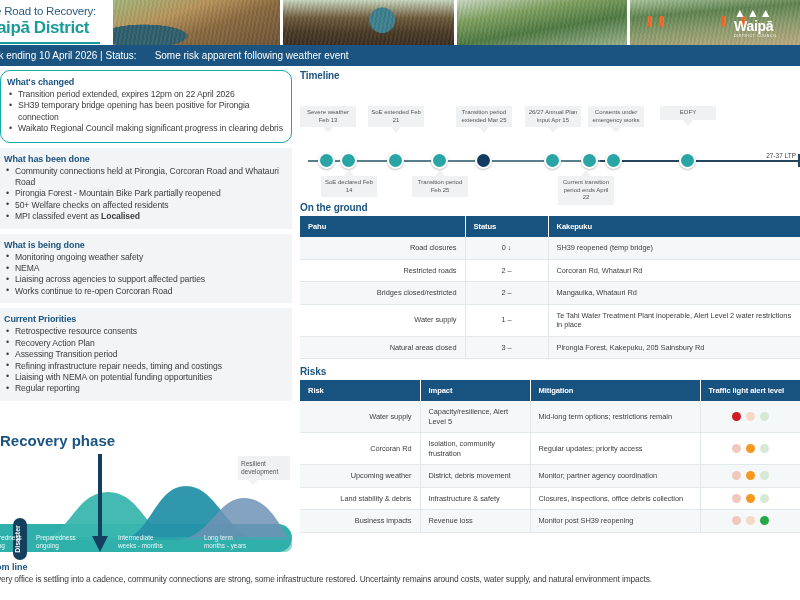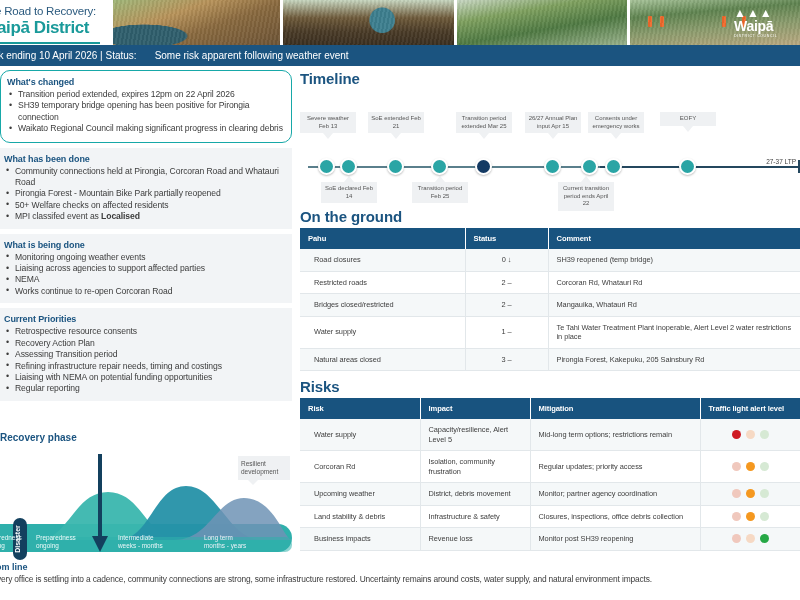--- a/index.html
+++ b/index.html
@@ -83,39 +83,39 @@
   .card li {
     font-size:8.6px; line-height:11.4px; color:#3c3c3c;
     padding-left:11px; position:relative; letter-spacing:-0.1px;
   }
   .card li::before{
     content:"\2022"; position:absolute; left:2px; top:-0.5px; font-size:9px; color:#3c3c3c;
   }
   .card li b { font-weight:bold; }
   
   .recovery { position:absolute; left:0; top:432px; width:292px; height:128px; }
-  .recovery h3 { font-size:10px; font-weight:bold; color:#1b5480; margin-left:0; margin-bottom:10px;}
+  .recovery h3 { font-size:15px; font-weight:bold; color:#1b5480; margin-left:0; margin-bottom:10px;}
   .recovery-svg { position:absolute; left:-22px; top:12px; }
   .resilient-box {
     position:absolute; left:238px; top:24px; width:52px;
     background:#eff1f3; font-size:6.5px; color:#555; line-height:8px;
     padding:4px 3px; text-align:left;
   }
   .resilient-box::after{
     content:""; position:absolute; left:10px; bottom:-5px;
     border-left:5px solid transparent; border-right:5px solid transparent;
     border-top:5px solid #eff1f3;
   }
   
   .bottomline { position:absolute; left:-22px; top:562px; width:822px; }
   .bottomline h3 { font-size:9px; font-weight:bold; color:#1b5480; }
   .bottomline p { font-size:8.4px; color:#3c3c3c; margin-top:2px; letter-spacing:-0.15px; white-space:nowrap;}
   
   .rightcol { position:absolute; left:300px; top:70px; width:500px; }
-  .sec-title { font-size:15px; font-weight:bold; color:#1b5480; margin-bottom:3px; letter-spacing:-0.1px;}
+  .sec-title { font-size:10px; font-weight:bold; color:#1b5480; margin-bottom:3px; letter-spacing:-0.1px;}
   
   .timeline { position:relative; height:118px; width:500px; }
   .tl-line { position:absolute; left:8px; top:76px; width:492px; height:1.6px; background:#5a7f8c;}
   .tl-line.dark { background:#24475e; }
   .tl-node {
     position:absolute; width:17px; height:17px; border-radius:50%;
     background:#2aa5a5; border:2px solid #fff;
     box-shadow:0 1px 2px rgba(0,0,0,0.25);
     top:68px;
   }
@@ -147,21 +147,21 @@
   }
   thead th:last-child { border-right:none; }
   tbody td {
     font-size:7.4px; color:#3d3d3d; padding:6px 8px;
     border-bottom:1px solid #e2e7ea; border-right:1px solid #e2e7ea;
     vertical-align:middle; line-height:9.5px; letter-spacing:-0.05px;
   }
   tbody td:last-child { border-right:none; }
   tbody tr:nth-child(odd) td { background:#f5f8f9; }
   tbody tr:nth-child(even) td { background:#ffffff; }
-  .td-area { padding-left:14px; }
+  .td-area { padding-left:14px;text-align:right; }
   .td-status { text-align:center; }
   .lights { display:flex; gap:5px; justify-content:center; align-items:center;}
   .light { width:9px; height:9px; border-radius:50%; }
   .sec-gap2 { height:7px; }
 </style>
 </head>
 <body>
 
 <div class="header">
   <div class="photostrip">
@@ -209,23 +209,23 @@
       <li>Community connections held at Pirongia, Corcoran Road and Whatauri Road</li>
       <li>Pirongia Forest - Mountain Bike Park partially reopened</li>
       <li>50+ Welfare checks on affected residents</li>
       <li><span>MPI classifed event as </span><b>Localised</b></li>
     </ul>
   </div>
 
   <div class="card">
     <h3>What is being done</h3>
     <ul>
-      <li>Monitoring ongoing weather events</li>
+      <li>Monitoring ongoing weather safety</li>
+      <li>NEMA</li>
       <li>Liaising across agencies to support affected parties</li>
-      <li>NEMA</li>
       <li>Works continue to re-open Corcoran Road</li>
     </ul>
   </div>
 
   <div class="card">
     <h3>Current Priorities</h3>
     <ul>
       <li>Retrospective resource consents</li>
       <li>Recovery Action Plan</li>
       <li>Assessing Transition period</li>
@@ -310,21 +310,21 @@
 
     <div class="tl-ltp">27-37 LTP</div>
   </div>
 
   <div class="sec-title">On the ground</div>
   <table>
     <thead>
       <tr>
         <th style="width:165px">Pahu</th>
         <th style="width:83px">Status</th>
-        <th>Comment</th>
+        <th>Kakepuku</th>
       </tr>
     </thead>
     <tbody>
       <tr>
         <td class="td-area">Road closures</td>
         <td class="td-status">0 ↓</td>
         <td>SH39 reopened (temp bridge)</td>
       </tr>
       <tr>
         <td class="td-area">Restricted roads</td>

